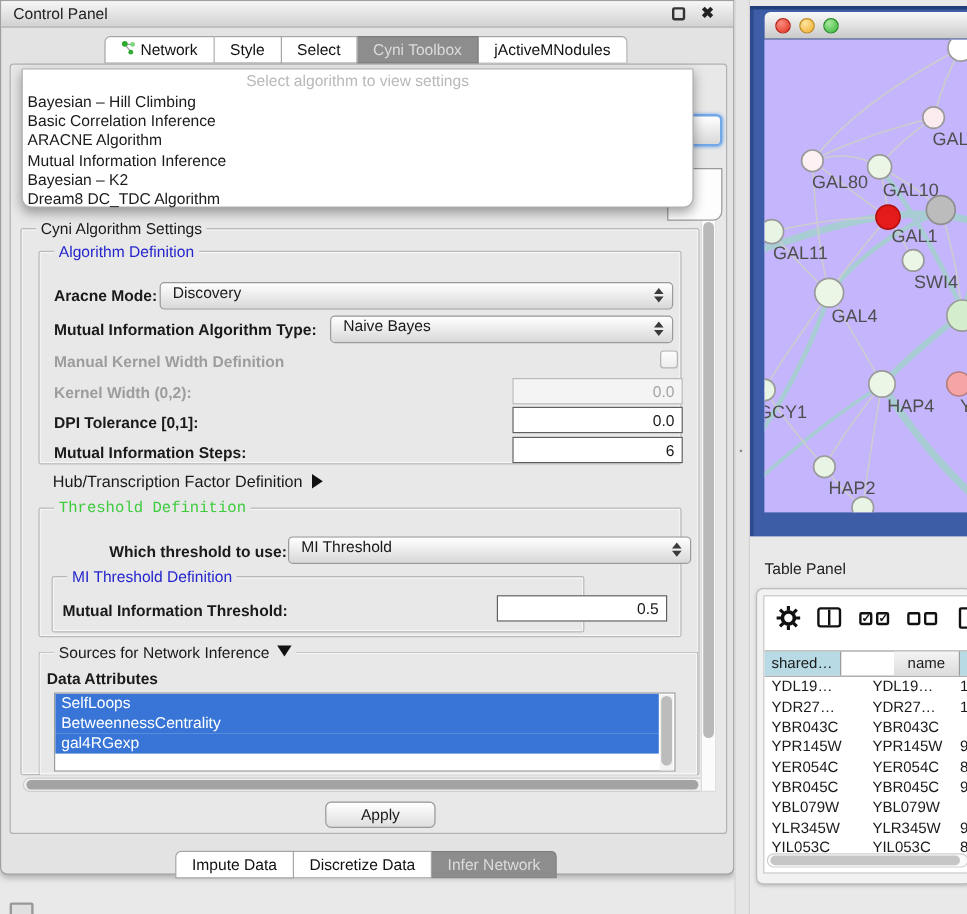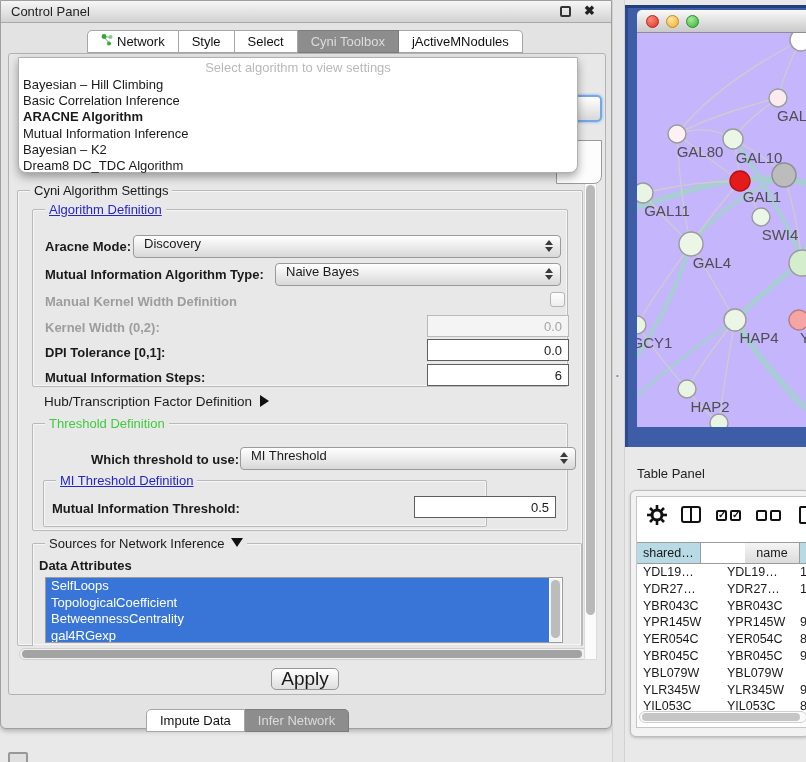--- a/index.html
+++ b/index.html
@@ -32,22 +32,22 @@
 
   
   #content-panel { left:7px; top:52px; width:598px; height:642px;
     background:#e8e8e8; border:1px solid #b2b2b2; border-radius:3px; }
 
   
   .grp { position:absolute; border:1px solid #b9b9b9; border-radius:2px;
     box-shadow:inset 0 0 0 1px rgba(255,255,255,.6); }
   .gtitle { position:absolute; top:-8px; left:12px; background:#e8e8e8; padding:0 4px;
     font-size:13px; white-space:nowrap; }
-  .gtitle.blue { color:var(--c-group-title-blue,#2525cc);text-decoration:underline; }
-  .gtitle.green { color:var(--c-group-title-green,#3ecc3e); }
+  .gtitle.blue { color:var(--c-group-title-blue,#2525cc); }
+  .gtitle.green { color:var(--c-group-title-green,#3ecc3e);font-family:Liberation Mono, monospace; }
 
   .lbl { position:absolute; font-weight:bold; font-size:13px; white-space:nowrap; }
   .lbl.dis { color:#9d9d9d; }
 
   
   .combo { position:absolute; height:23px; border:1px solid #9a9a9a; border-radius:4px;
     background:linear-gradient(#ffffff,#d8d8d8); display:flex; align-items:flex-start;
     padding:0 22px 0 10px; font-size:13px; }
   .combo-arrows { position:absolute; right:7px; top:4px; display:flex; flex-direction:column; gap:2px; }
   .combo-arrows i { display:block; width:0; height:0; border-left:4px solid transparent; border-right:4px solid transparent; }
@@ -73,35 +73,35 @@
     background:var(--c-selection-blue,#3875d7); color:#fff; margin-right:13px; }
   #attr-vscroll { position:absolute; right:1px; top:1px; width:11px; height:64px; background:#f2f2f2; }
   #attr-vscroll .thumb { position:absolute; left:1px; top:1px; width:9px; height:58px; background:#bcbcbc; border-radius:5px; }
 
   
   #settings-vscroll { left:575px; top:128px; width:13px; height:478px; background:#fbfbfb; border:1px solid #dcdcdc; }
   #settings-vscroll .thumb { position:absolute; left:1px; top:2px; width:9px; height:430px; background:#b9b9b9; border-radius:6px; }
   #settings-hscroll { left:10px; top:594px; width:578px; height:12px; background:#f0f0f0; border:1px solid #cfcfcf; border-radius:6px; }
   #settings-hscroll .thumb { position:absolute; left:2px; top:1px; width:560px; height:8px; background:#a3a3a3; border-radius:5px; }
 
-  #apply-btn { left:262px; top:614px; width:68px; height:22px;
+  #apply-btn { left:262px; top:614px; width:92px; height:22px;
     background:linear-gradient(#ffffff,#dedede); border:1px solid #979797; border-radius:5px;
-    font-size:19px; text-align:center; line-height:20px; }
+    font-size:13px; text-align:center; line-height:20px; }
 
   
   #bottom-tabs { left:145px; top:708px; height:32px; display:flex; }
 
   
   #algo-popup { left:18px; top:57px; width:560px; height:116px; background:#fff;
     border:1px solid #b0b0b0; border-radius:1px 1px 8px 8px;
     box-shadow:0 4px 10px rgba(0,0,0,.35); z-index:20; }
   #algo-prompt { position:absolute; top:2px; width:100%; text-align:center; color:#b9b9b9; font-size:13px; }
   #algo-items { position:absolute; top:19px; left:2px; right:2px; }
   .dd-item { height:16.2px; line-height:16.2px; font-size:13px; padding-left:2px; white-space:nowrap; }
-  .dd-item.selected { font-weight:bold; }
+  .dd-item.selected { font-weight:normal; }
 
   
   #combo-fragment { left:570px; top:95px; width:32px; height:27px; border:2px solid #72a7e8;
     border-radius:5px; background:linear-gradient(#fff,#d8d8d8); z-index:5;
     box-shadow:0 0 3px rgba(90,150,230,.8); }
   #box-fragment { left:556px; top:140px; width:46px; height:44px; background:#fdfdfd;
     border:1px solid #9a9a9a; border-radius:0 0 8px 0; z-index:4; }
 
   
   #splitter { left:612px; top:0; width:13px; height:762px; background:#e5e5e5;
@@ -252,21 +252,20 @@
             <span>0.5</span>
           </div>
         </div>
       </div>
 
       <div class="grp" style="left:14px; top:352px; width:550px; height:103px; border-bottom:none; border-radius:2px 2px 0 0;">
         <span class="gtitle"><span>Sources for Network Inference</span><span class="tri-down"></span></span>
         <span class="lbl" style="left:6px; top:14px;">Data Attributes</span>
         <div id="attr-list" style="left:12px; top:33px; width:518px; height:66px;">
           <div class="attr-item">SelfLoops</div>
-            <div class="attr-item">TopologicalCoefficient</div>
             <div class="attr-item">BetweennessCentrality</div>
             <div class="attr-item">gal4RGexp</div>
             <div id="attr-vscroll">
               <div class="thumb"></div>
             </div>
         </div>
       </div>
     </div>
 
     <div class="abs" id="settings-hscroll">
@@ -275,20 +274,23 @@
     <div class="abs" id="settings-vscroll">
         <div class="thumb"></div>
       </div>
 
     <div class="abs" id="apply-btn">Apply</div>
   </div>
 
   <div class="abs" id="bottom-tabs">
       <div class="tab">
         <span>Impute Data</span>
+      </div>
+      <div class="tab">
+        <span>Discretize Data</span>
       </div>
       <div class="tab selected">
         <span>Infer Network</span>
       </div>
     </div>
 </div>
 
 <div class="abs" id="combo-fragment"></div>
 <div class="abs" id="box-fragment"></div>
 <div class="abs" id="algo-popup">

